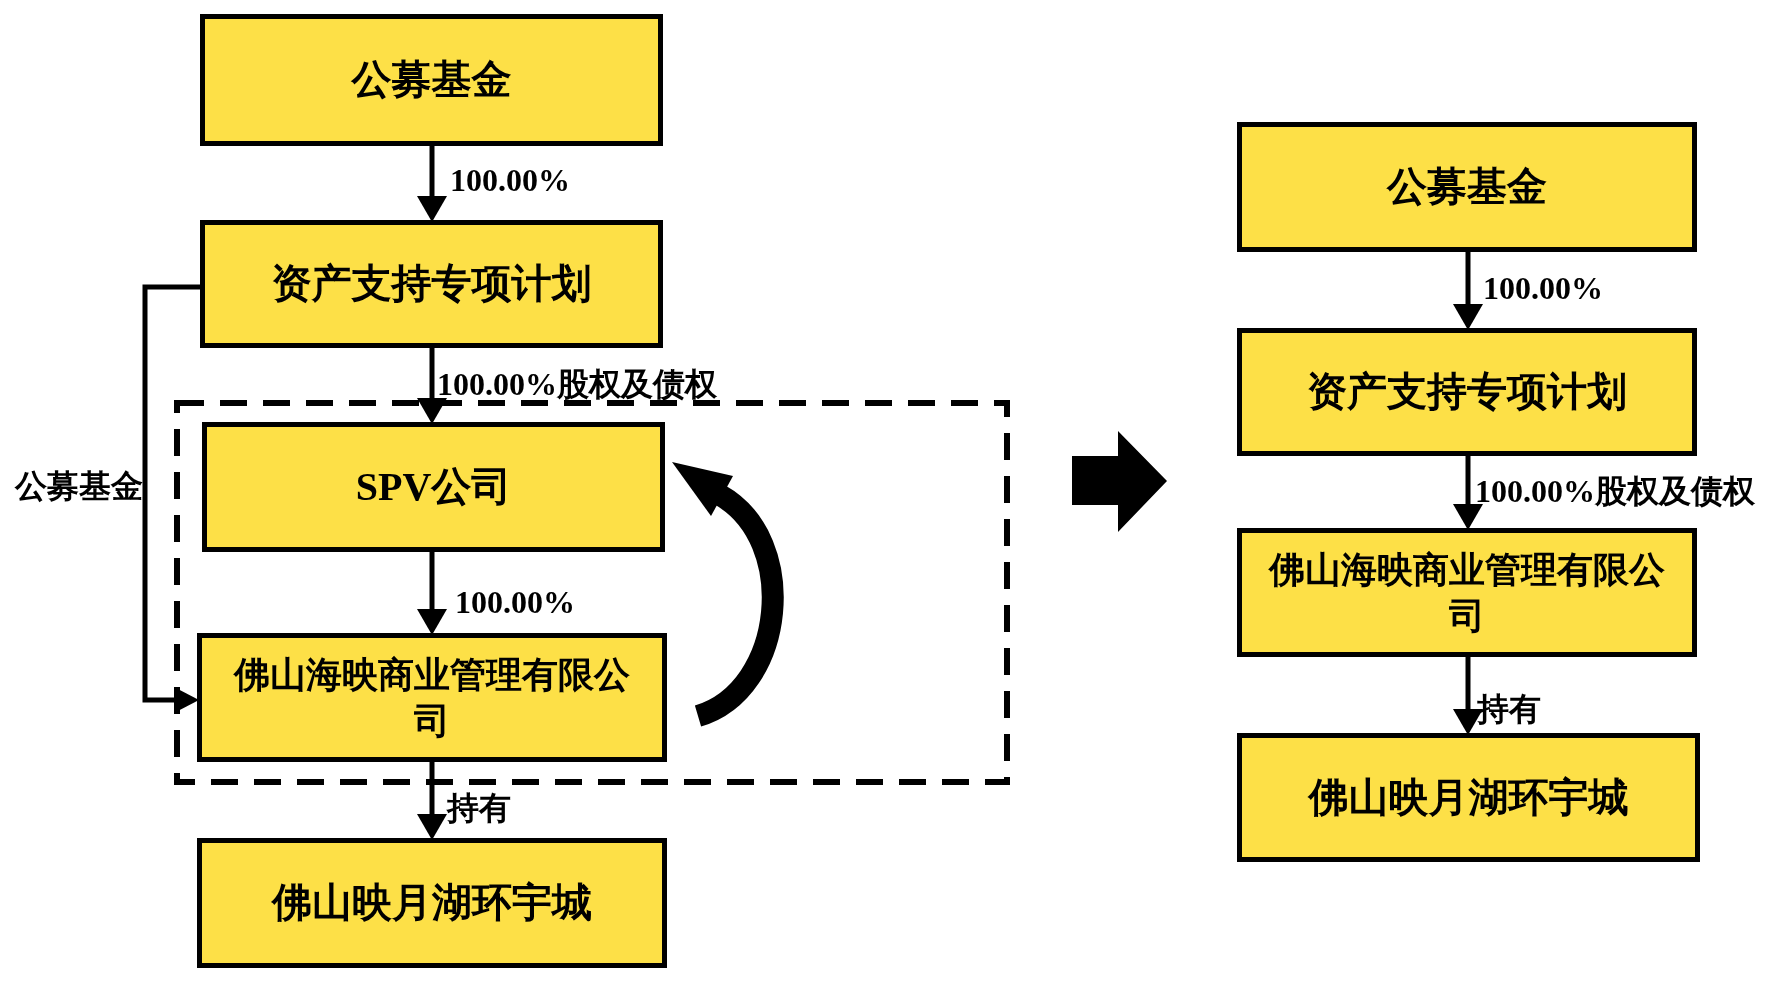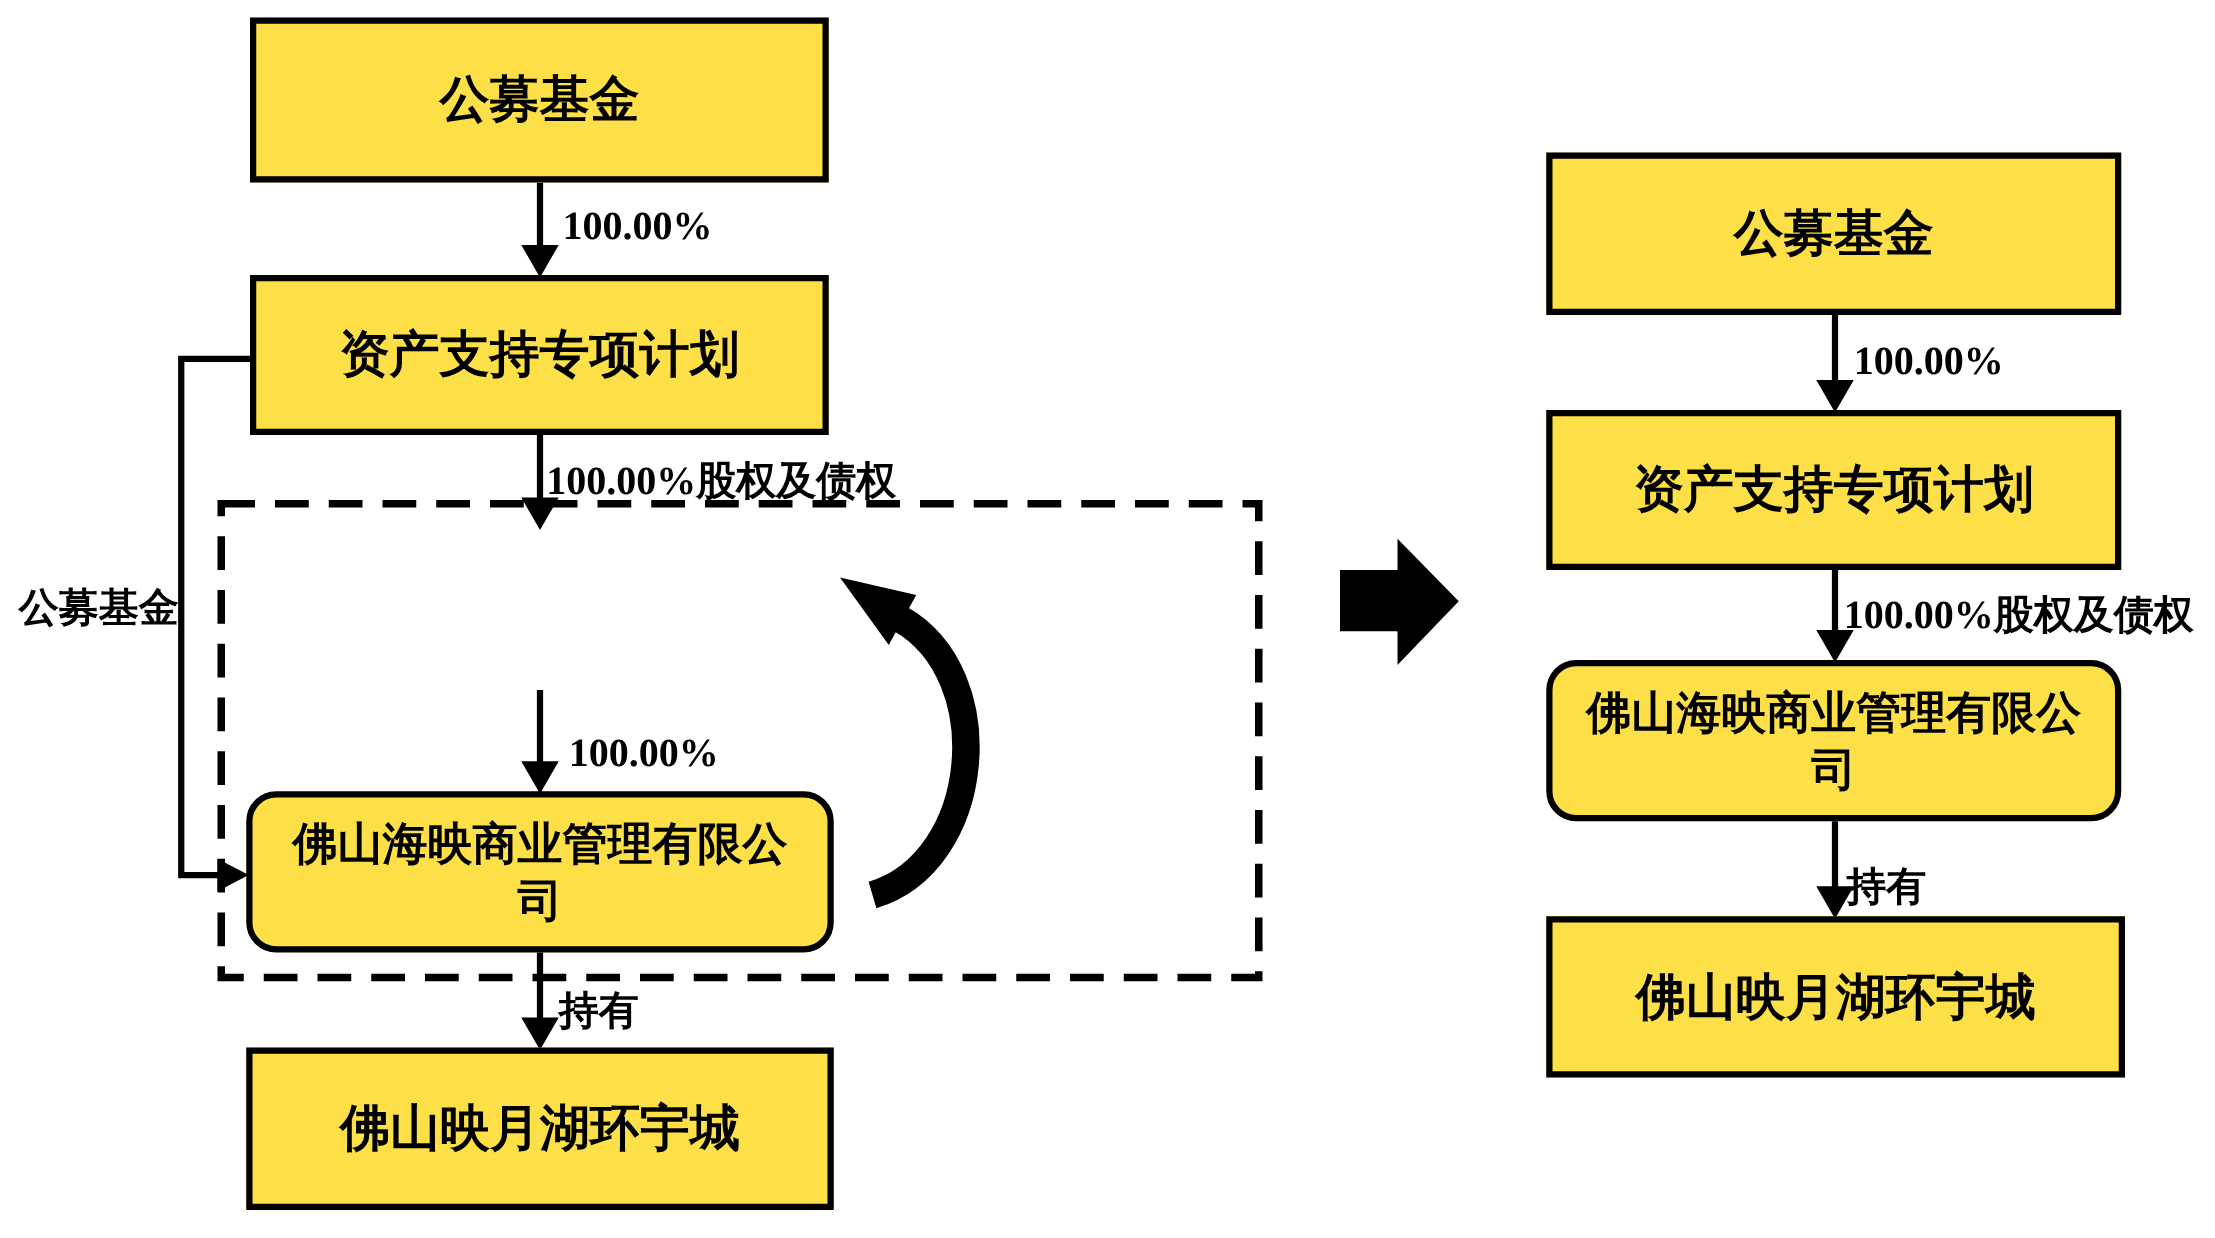--- a/index.html
+++ b/index.html
@@ -7,21 +7,21 @@
     position:relative;width:1772px;height:990px;background:#ffffff;
     font-family:"Liberation Serif","DejaVu Serif",serif;color:#000000;overflow:hidden;
   }
   #wires{position:absolute;left:0;top:0;pointer-events:none;}
   .box{
     position:absolute;background:#fde047;border:5px solid #000000;
     box-sizing:border-box;display:flex;align-items:center;justify-content:center;
     text-align:center;font-weight:bold;white-space:pre-line;
   }
   .f40{font-size:40px;line-height:50px;}
-  .f36{font-size:36px;line-height:46px;border-radius:24px;}
+  .f36{font-size:36px;line-height:46px;}
   .lbl{position:absolute;font-weight:bold;font-size:32px;white-space:nowrap;}
   .note{position:absolute;font-weight:bold;font-size:31px;line-height:37px;white-space:pre-line;}
 </style>
 </head>
 <body>
 
 <div id="stage">
 
   <svg id="wires" width="1772" height="990" viewBox="0 0 1772 990">
 
@@ -62,20 +62,23 @@
   </div>
 
   <div class="lbl" style="left:450px;top:162px">100.00%</div>
 
   <div class="box f40" style="left:200px;top:220px;width:463px;height:128px">
     <span>资产支持专项计划</span>
   </div>
 
   <div class="lbl" style="left:437px;top:363px">100.00%股权及债权</div>
 
+  <div class="box f40" style="left:202px;top:422px;width:463px;height:130px">
+    <span>SPV公司</span>
+  </div>
 
   <div class="lbl" style="left:455px;top:584px">100.00%</div>
 
   <div class="box f36" style="left:197px;top:633px;width:470px;height:129px">
     <span>佛山海映商业管理有限公
 司</span>
   </div>
 
   <div class="lbl" style="left:447px;top:787px">持有</div>
 

